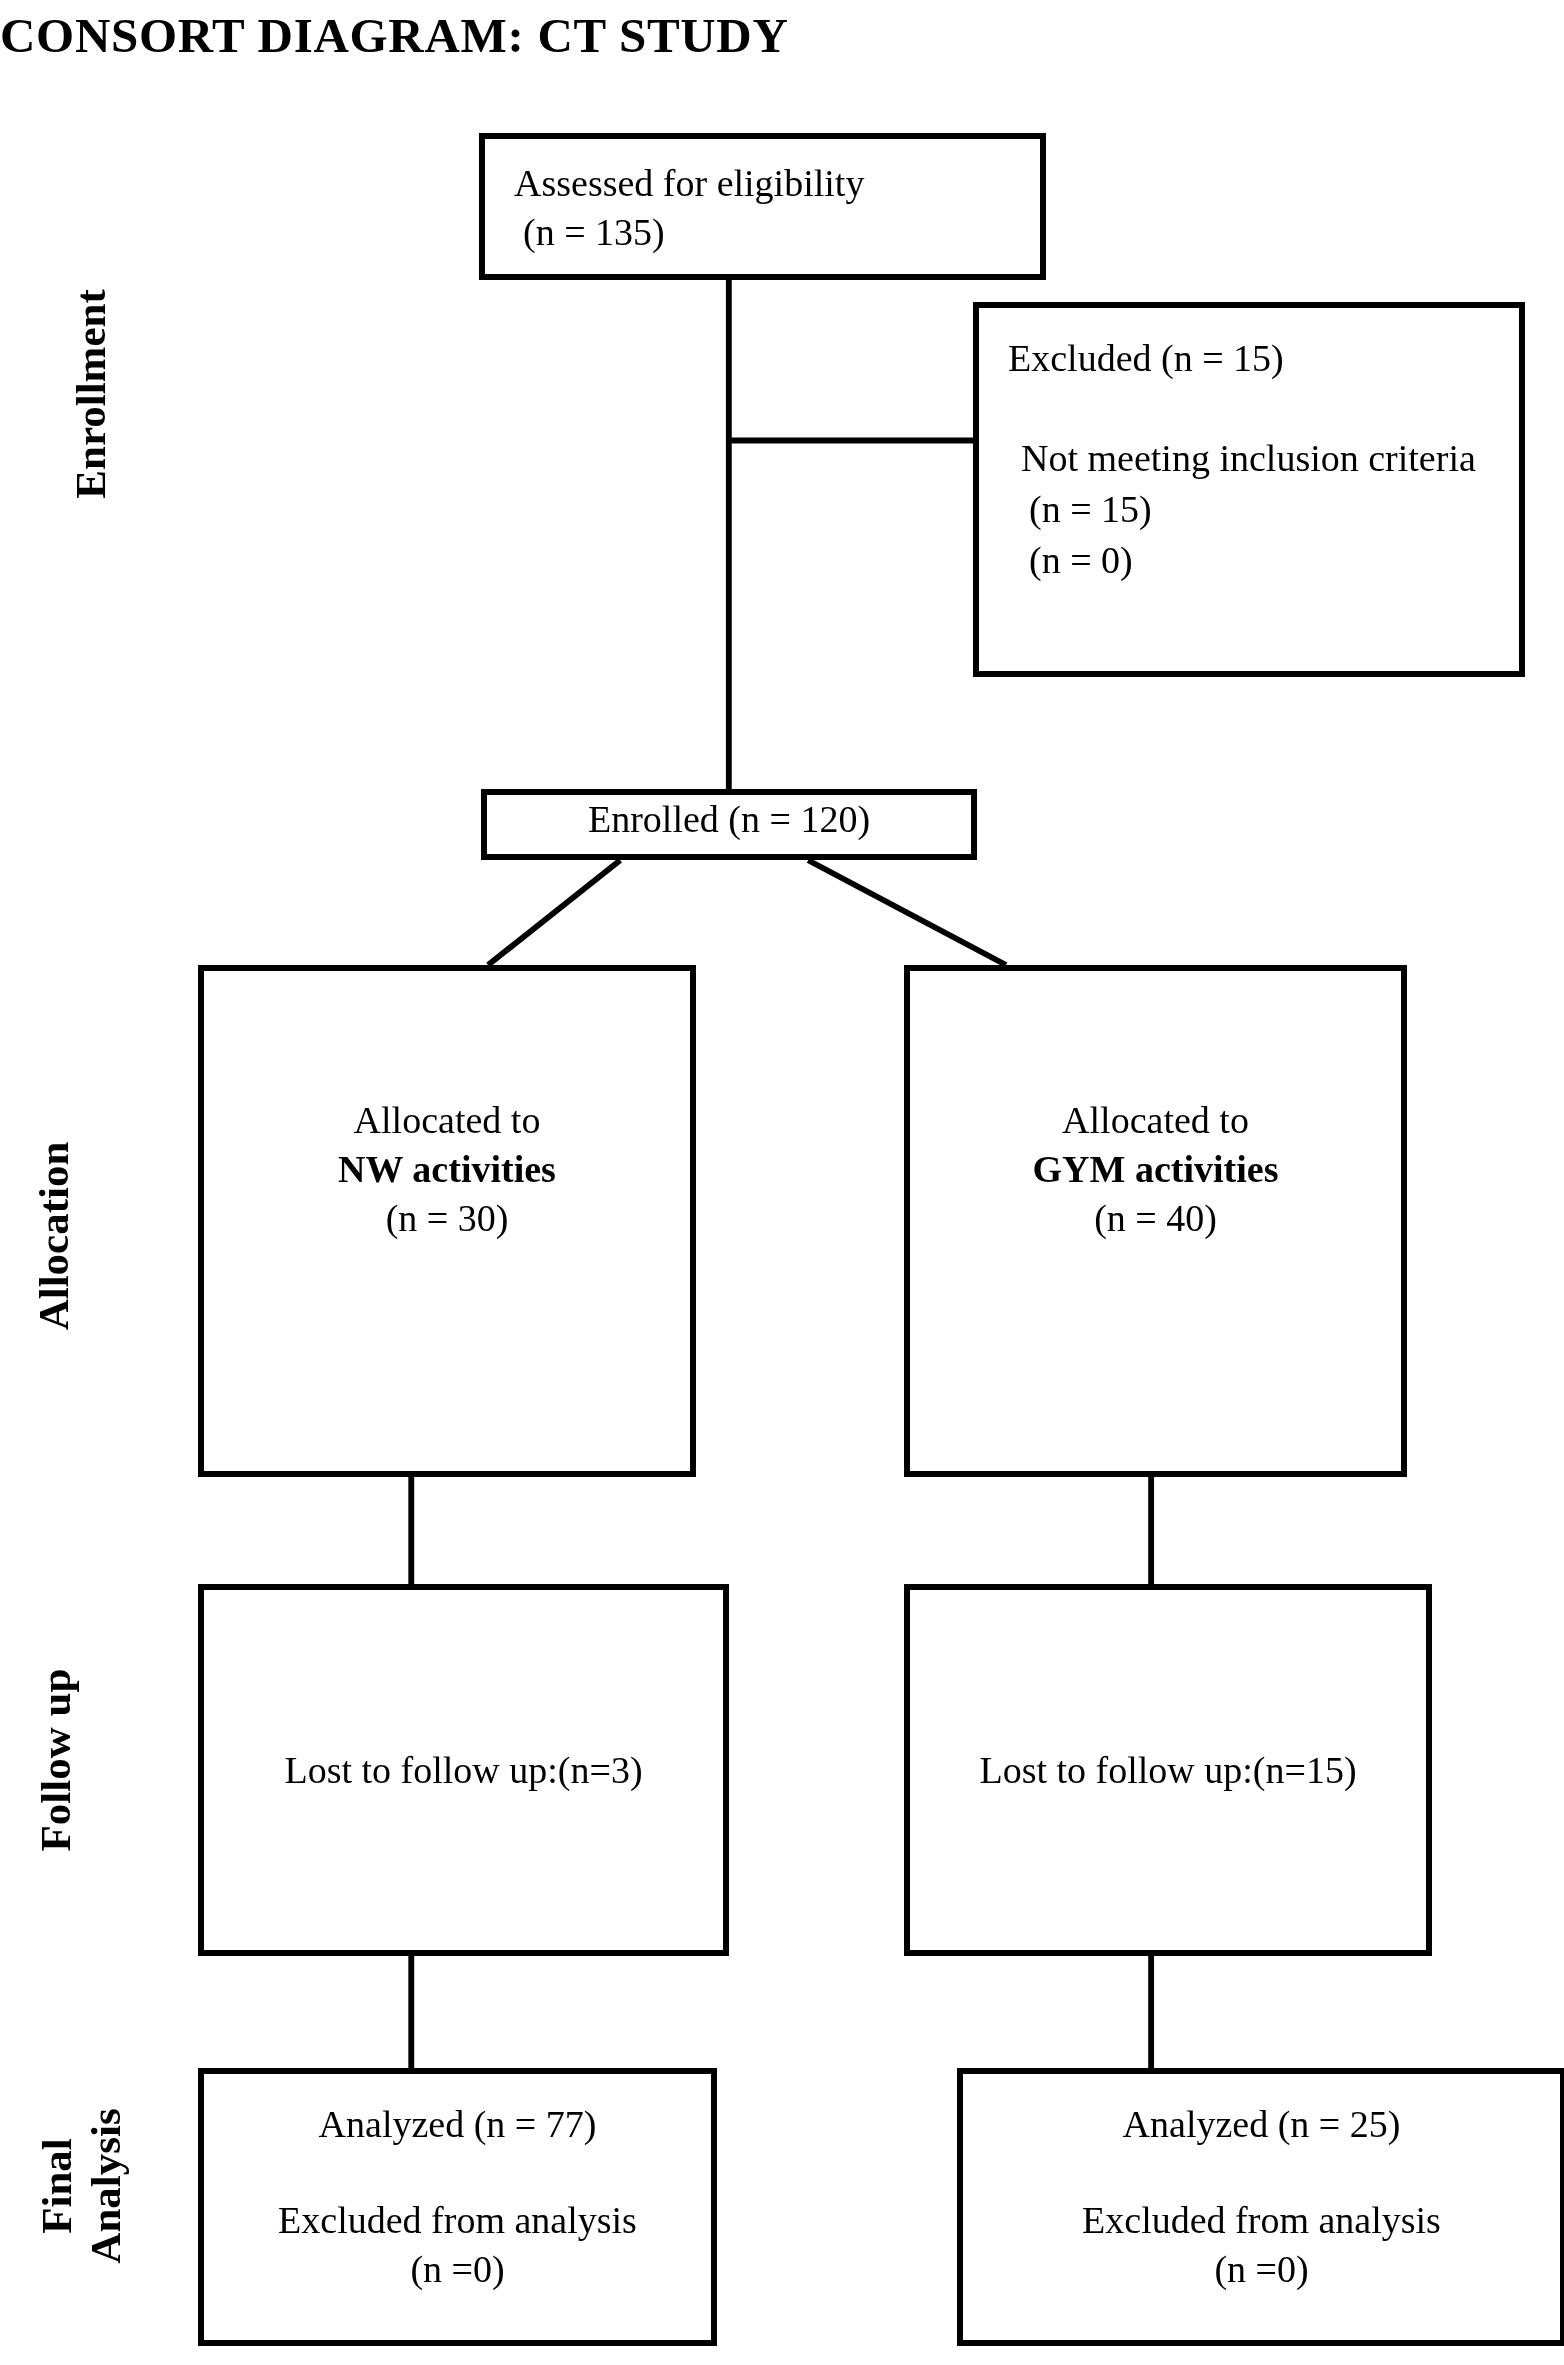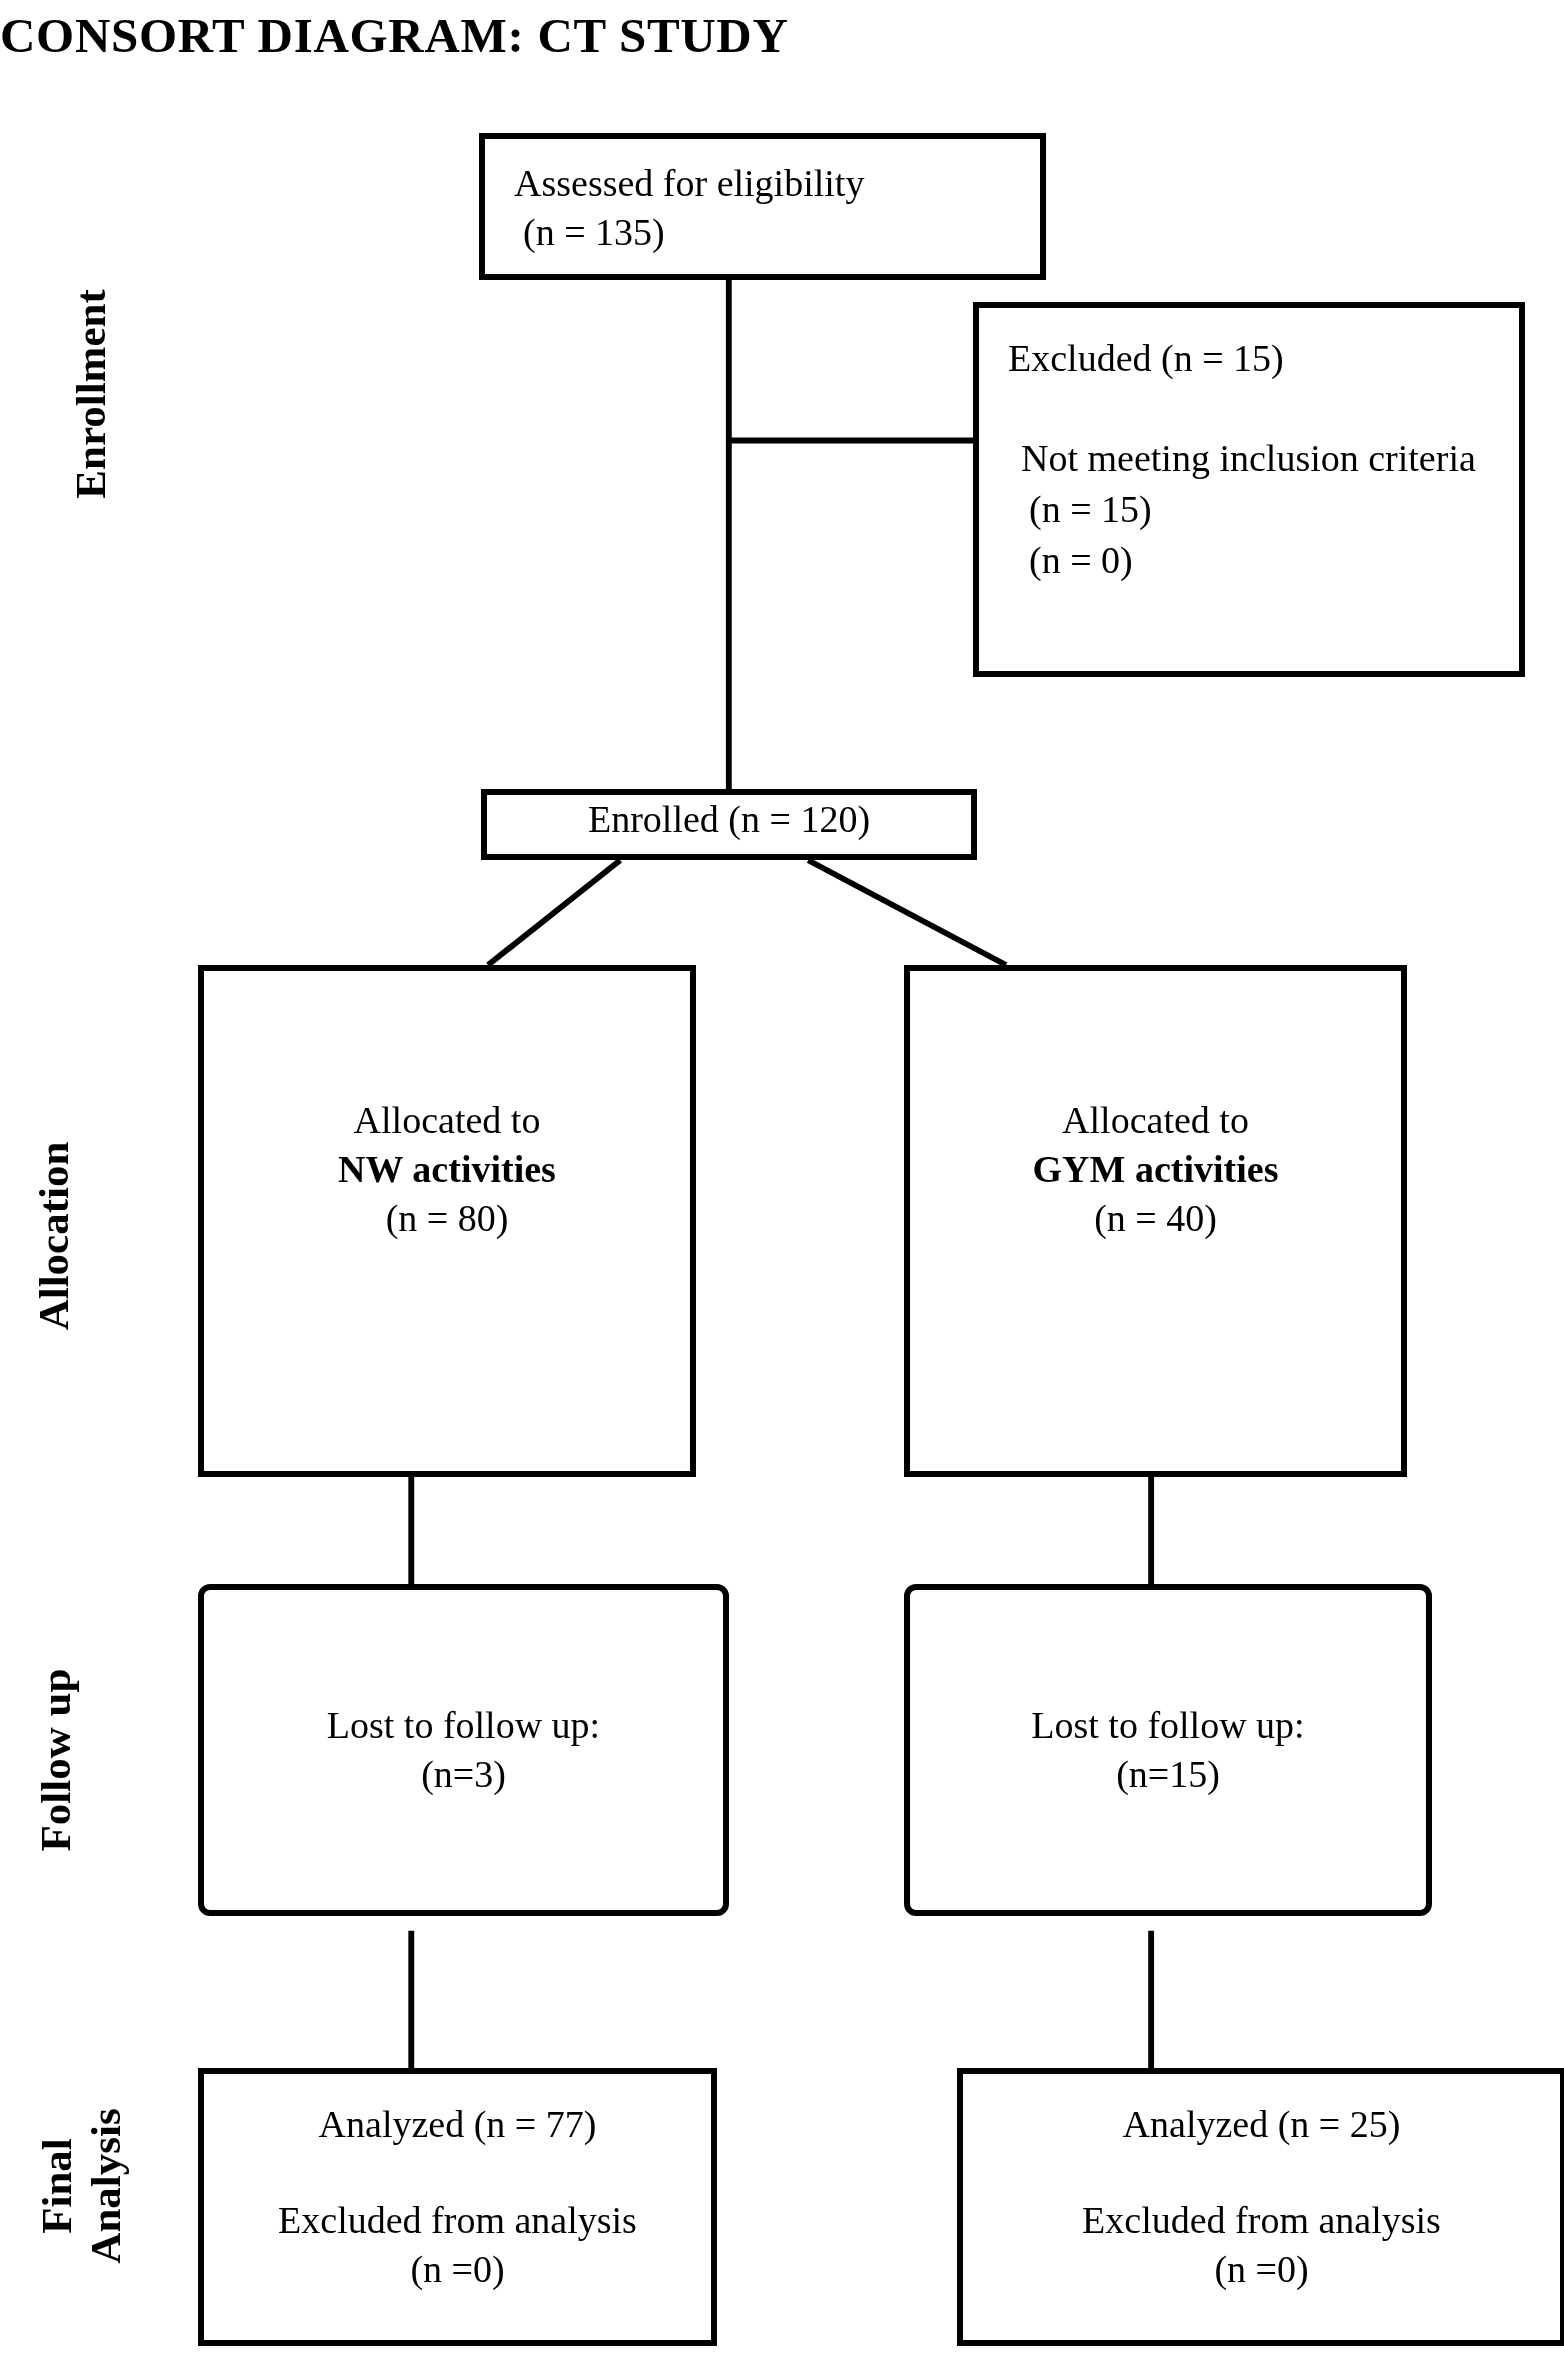--- a/index.html
+++ b/index.html
@@ -52,25 +52,24 @@
   }
   .box-alloc {
     top: 965px; height: 512px;
     padding-top: 125px;
     text-align: center;
   }
   .box-alloc-left { left: 198px; width: 498px; }
   .box-alloc-right { left: 904px; width: 503px; }
   .bold { font-weight: bold; }
   .box-fu {
-    top: 1584px; height: 332px;
-    display: flex; flex-direction: column;
+    top: 1584px; height: 372px;
+    display: flex; 
     align-items: center; justify-content: center;
     text-align: center;
-    border-radius: 12px;
   }
   .box-fu-left { left: 198px; width: 531px; }
   .box-fu-right { left: 904px; width: 528px; }
   .box-final {
     top: 2068px; height: 278px;
     padding-top: 26px;
     text-align: center;
   }
   .box-final-left { left: 198px; width: 519px; }
   .box-final-right { left: 946px; width: 609px; margin-left: 11px; }
@@ -129,21 +128,21 @@
   <div class="reason-n">(n = 0)</div>
 </div>
 
 <div class="box box-enrolled">
   <div>Enrolled (n = 120)</div>
 </div>
 
 <div class="box box-alloc box-alloc-left">
   <div>Allocated to</div>
   <div class="bold">NW activities</div>
-  <div>(n = 80)</div>
+  <div>(n = 30)</div>
 </div>
 <div class="box box-alloc box-alloc-right">
   <div>Allocated to</div>
   <div class="bold">GYM activities</div>
   <div>(n = 40)</div>
 </div>
 
 <div class="box box-fu box-fu-left">
   <div>Lost to follow up:</div>
   <div>(n=3)</div>

